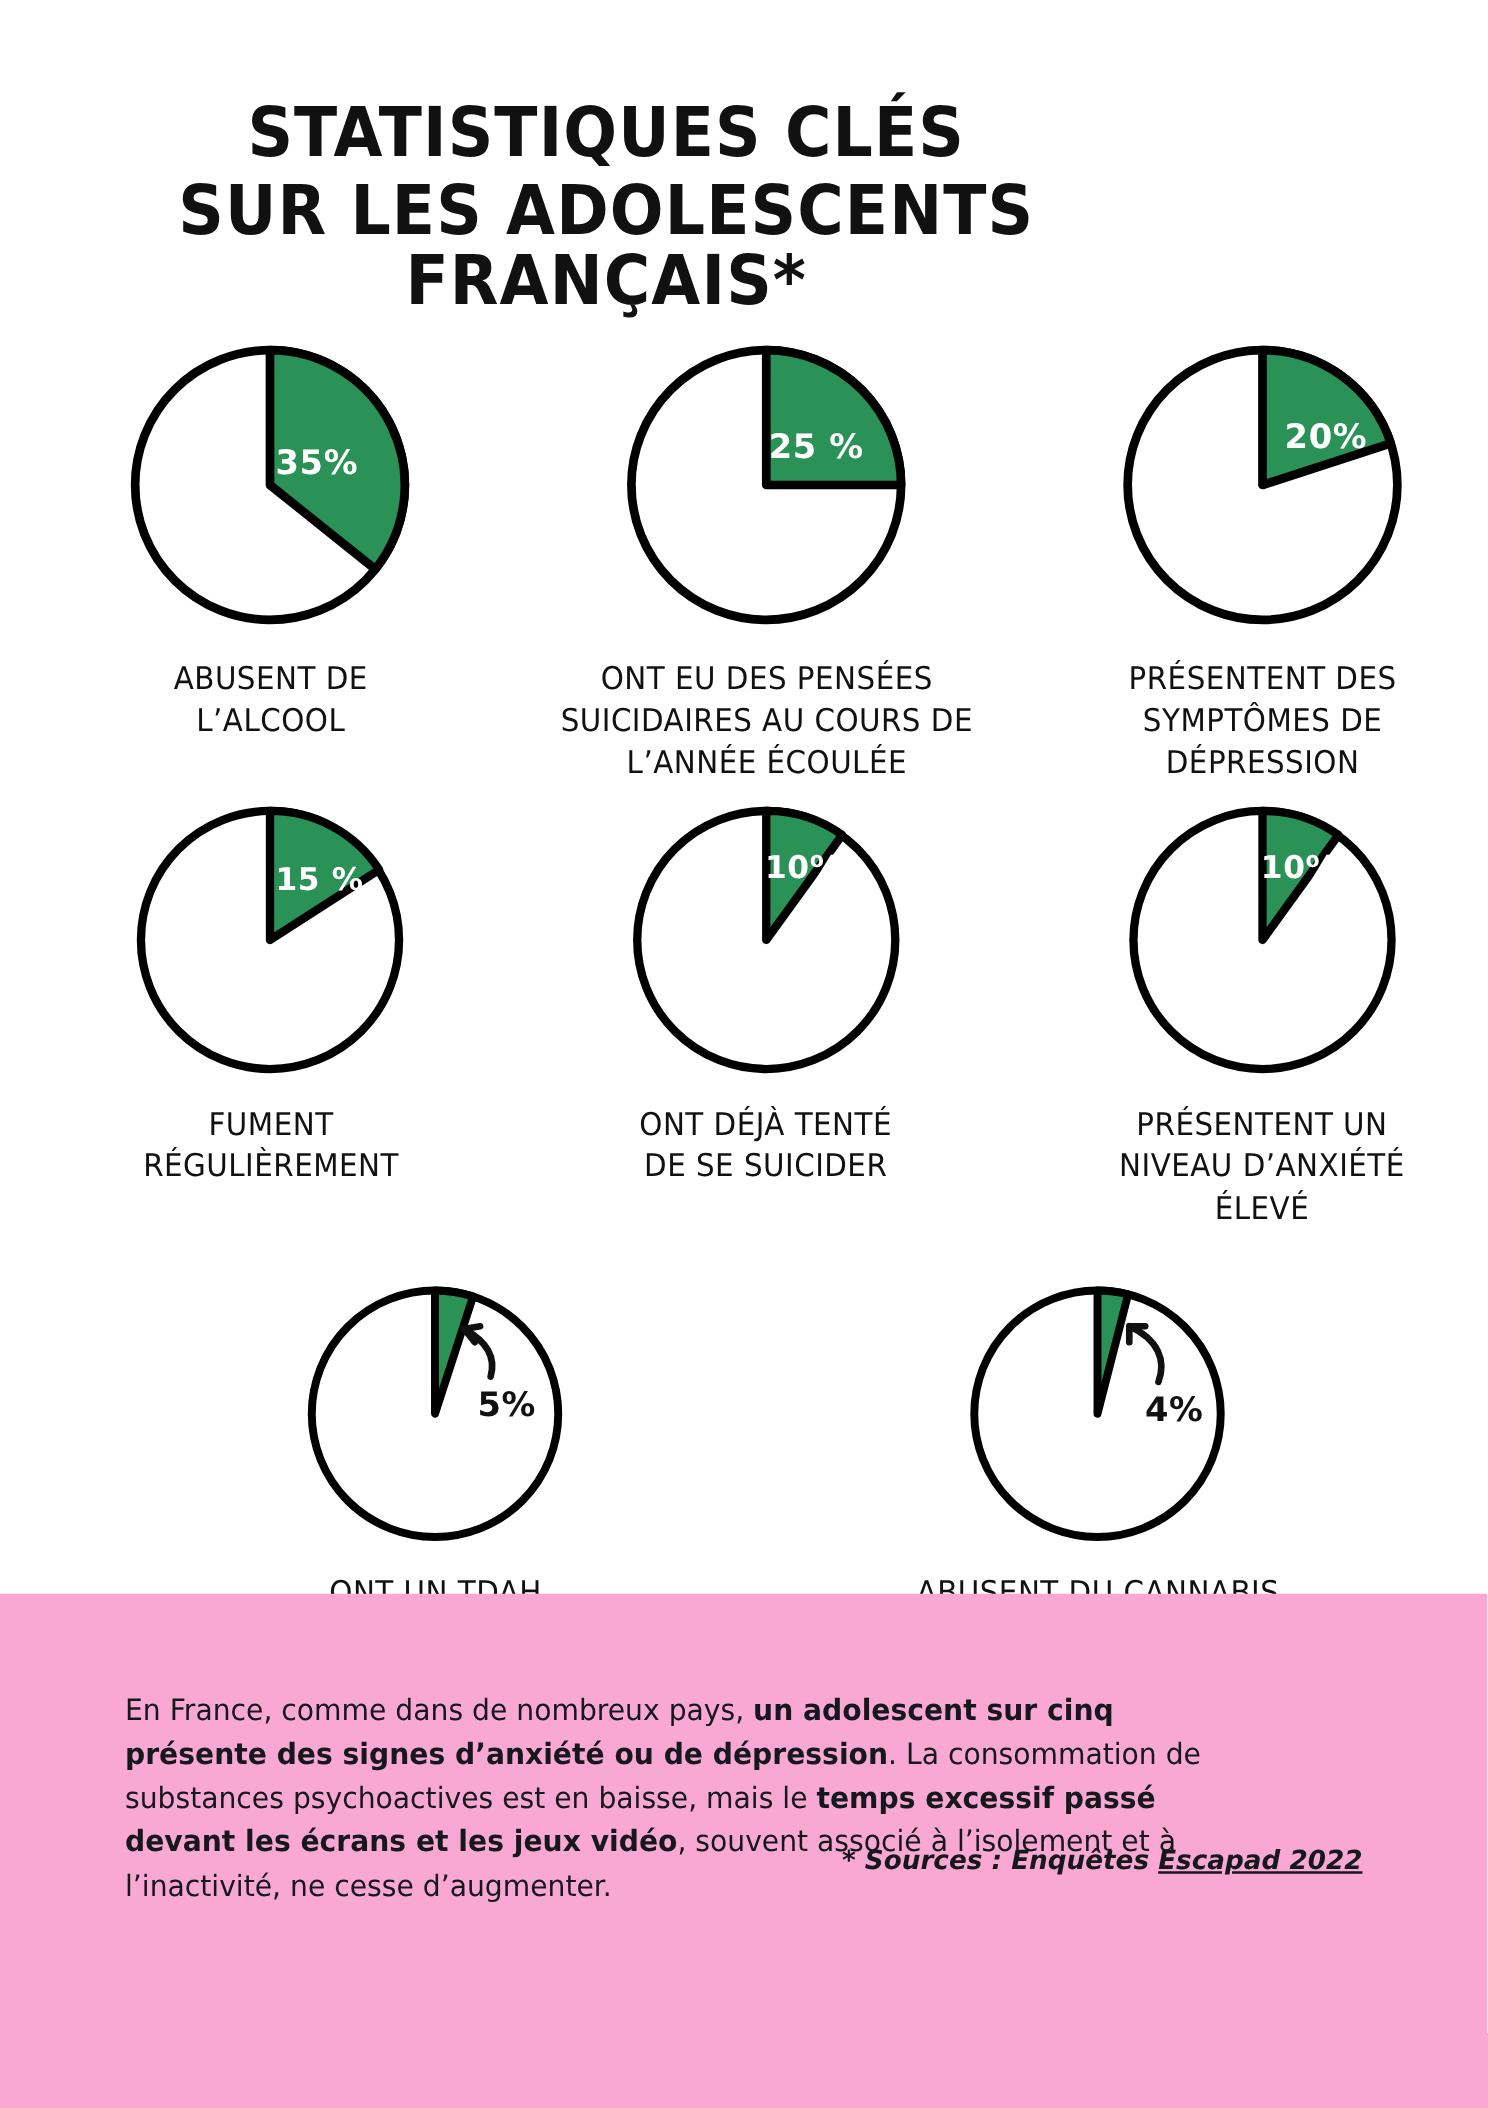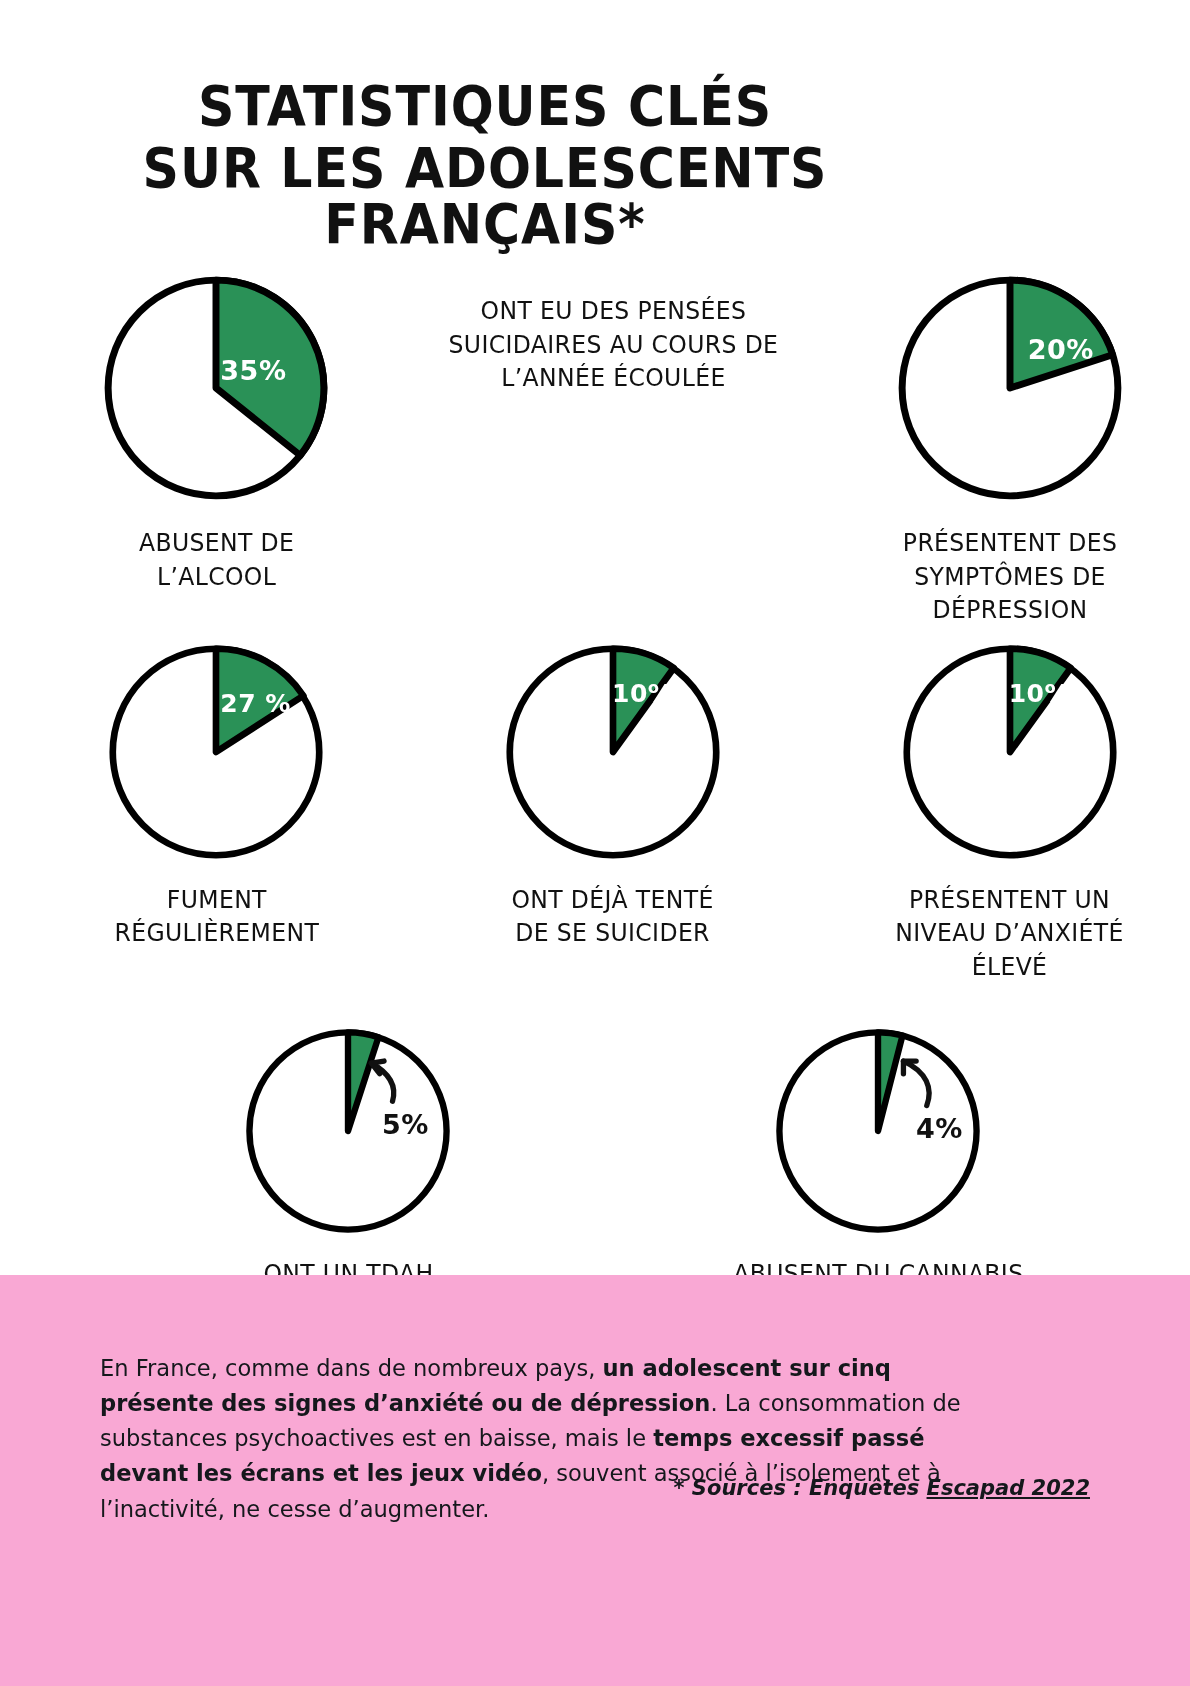--- a/index.html
+++ b/index.html
@@ -161,20 +161,27 @@
         </svg>
         <span class="pct-label" style="left:120px; top:83px;">35%</span>
       </div>
       <div class="pie-caption">
         <div>ABUSENT DE</div>
         <div>L’ALCOOL</div>
       </div>
     </div>
 
     <div class="pie-cell">
+      <div class="pie-wrap">
+        <svg viewBox="0 0 200 200">
+          <circle cx="100" cy="100" r="93" fill="#ffffff" stroke="#000" stroke-width="6"></circle>
+          <path d="M100 100 L100 7 A93 93 0 0 1 193 100 Z" fill="#2a9157" stroke="#000" stroke-width="6" stroke-linejoin="round"></path>
+        </svg>
+        <span class="pct-label" style="left:118px; top:70px;">25 %</span>
+      </div>
       <div class="pie-caption">
         <div>ONT EU DES PENSÉES</div>
         <div>SUICIDAIRES AU COURS DE</div>
         <div>L’ANNÉE ÉCOULÉE</div>
       </div>
     </div>
 
     <div class="pie-cell">
       <div class="pie-wrap">
         <svg viewBox="0 0 200 200">
@@ -193,21 +200,21 @@
   </div>
 
   <div class="pie-row row2" style="margin-top:14px;">
 
     <div class="pie-cell">
       <div class="pie-wrap">
         <svg viewBox="0 0 200 200">
           <circle cx="100" cy="100" r="93" fill="#ffffff" stroke="#000" stroke-width="6"></circle>
           <path d="M100 100 L100 7 A93 93 0 0 1 178.7 49.3 Z" fill="#2a9157" stroke="#000" stroke-width="6" stroke-linejoin="round"></path>
         </svg>
-        <span class="pct-label" style="left:115px; top:48px; font-size:25px;">27 %</span>
+        <span class="pct-label" style="left:115px; top:48px; font-size:25px;">15 %</span>
       </div>
       <div class="pie-caption">
         <div>FUMENT</div>
         <div>RÉGULIÈREMENT</div>
       </div>
     </div>
 
     <div class="pie-cell">
       <div class="pie-wrap">
         <svg viewBox="0 0 200 200">

